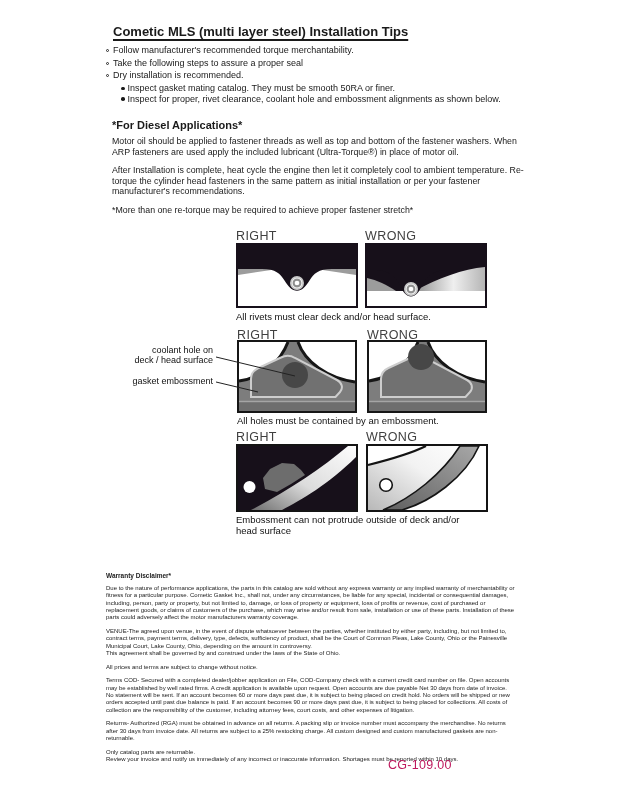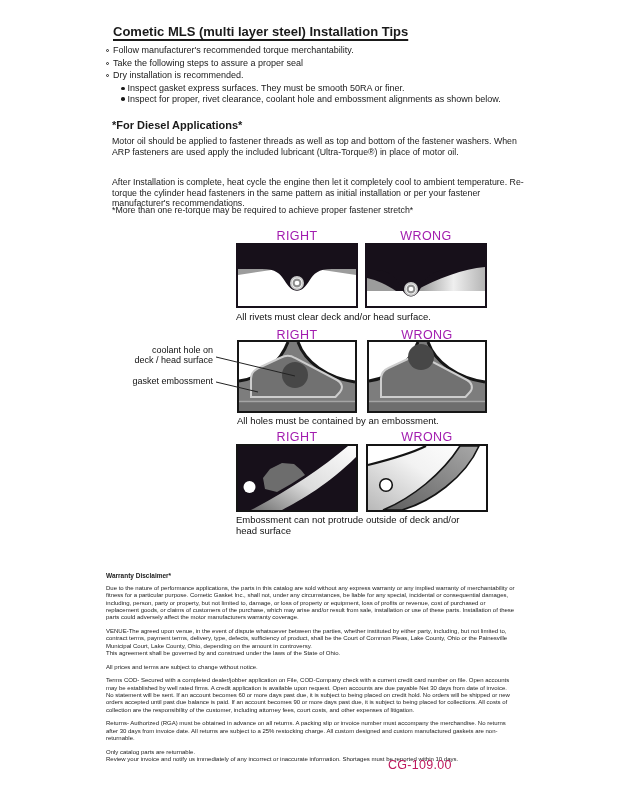--- a/index.html
+++ b/index.html
@@ -13,23 +13,23 @@
   .bullets { position:absolute; left:106px; top:46px; font-size:9px; line-height:9.5px; width:430px; }
   .bullet { margin-bottom:3.2px; }
   .sub    { margin-left:15px; margin-bottom:1px; }
   .o-marker { display:inline-block; width:3px; height:3px; border:1px solid #2a2a2a; border-radius:50%;
               margin-right:4px; position:relative; top:-1px; }
   .b-marker { display:inline-block; width:3.5px; height:3.5px; background:#1a1a1a; border-radius:50%;
               margin-right:3px; position:relative; top:-1px; }
 
   .diesel-heading { position:absolute; left:112px; top:119px; font-size:11px; font-weight:bold; }
   .body-para { position:absolute; left:112px; width:415px; font-size:8.8px; line-height:10.7px; }
-  .p1 { top:136px; } .p2 { top:165px;margin-top:12px; } .p3 { top:205px; }
-
-  .rw-label { position:absolute; font-size:12.5px; letter-spacing:.4px; text-align:center; color:#a21caf; }
+  .p1 { top:136px; } .p2 { top:165px; } .p3 { top:205px; }
+
+  .rw-label { position:absolute; font-size:12.5px; letter-spacing:.4px; color:#404040; }
   .diag { position:absolute; }
   .diag svg { display:block; width:100%; height:100%; }
   .caption { position:absolute; font-size:9.5px; line-height:10.5px; color:#111; }
 
   .side-label { position:absolute; left:93px; width:120px; text-align:right; font-size:9px; line-height:9.5px;
                 color:#111; white-space:pre-line; }
   .lbl-coolant { top:346px; }
   .lbl-emboss  { top:377px; }
 
   .overlay { position:absolute; left:0; top:0; width:618px; height:800px; pointer-events:none; }
@@ -44,21 +44,21 @@
 <body>
 
 <div class="page">
 
   <h1 class="title">Cometic MLS (multi layer steel) Installation Tips</h1>
 
   <div class="bullets">
     <div class="bullet"><span class="o-marker"></span><span>Follow manufacturer's recommended torque merchantability.</span></div>
     <div class="bullet"><span class="o-marker"></span><span>Take the following steps to assure a proper seal</span></div>
     <div class="bullet"><span class="o-marker"></span><span>Dry installation is recommended.</span></div>
-    <div class="bullet sub"><span class="b-marker"></span><span>Inspect gasket express surfaces.  They must be smooth 50RA or finer.</span></div>
+    <div class="bullet sub"><span class="b-marker"></span><span>Inspect gasket mating catalog.  They must be smooth 50RA or finer.</span></div>
     <div class="bullet sub"><span class="b-marker"></span><span>Inspect for proper, rivet clearance, coolant hole and embossment alignments as shown below.</span></div>
   </div>
 
   <h2 class="diesel-heading">*For Diesel Applications*</h2>
   <p class="body-para p1">Motor oil should be applied to fastener threads as well as top and bottom of the fastener washers. When ARP fasteners are used apply the included lubricant (Ultra-Torque®) in place of motor oil.</p>
   <p class="body-para p2">After Installation is complete, heat cycle the engine then let it completely cool to ambient temperature. Re-torque the cylinder head fasteners in the same pattern as initial installation or per your fastener manufacturer's recommendations.</p>
   <p class="body-para p3">*More than one re-torque may be required to achieve proper fastener stretch*</p>
 
   <div class="rw-label" style="left:236px; top:229px; width:122px;">RIGHT</div>
   <div class="rw-label" style="left:365px; top:229px; width:122px;">WRONG</div>

